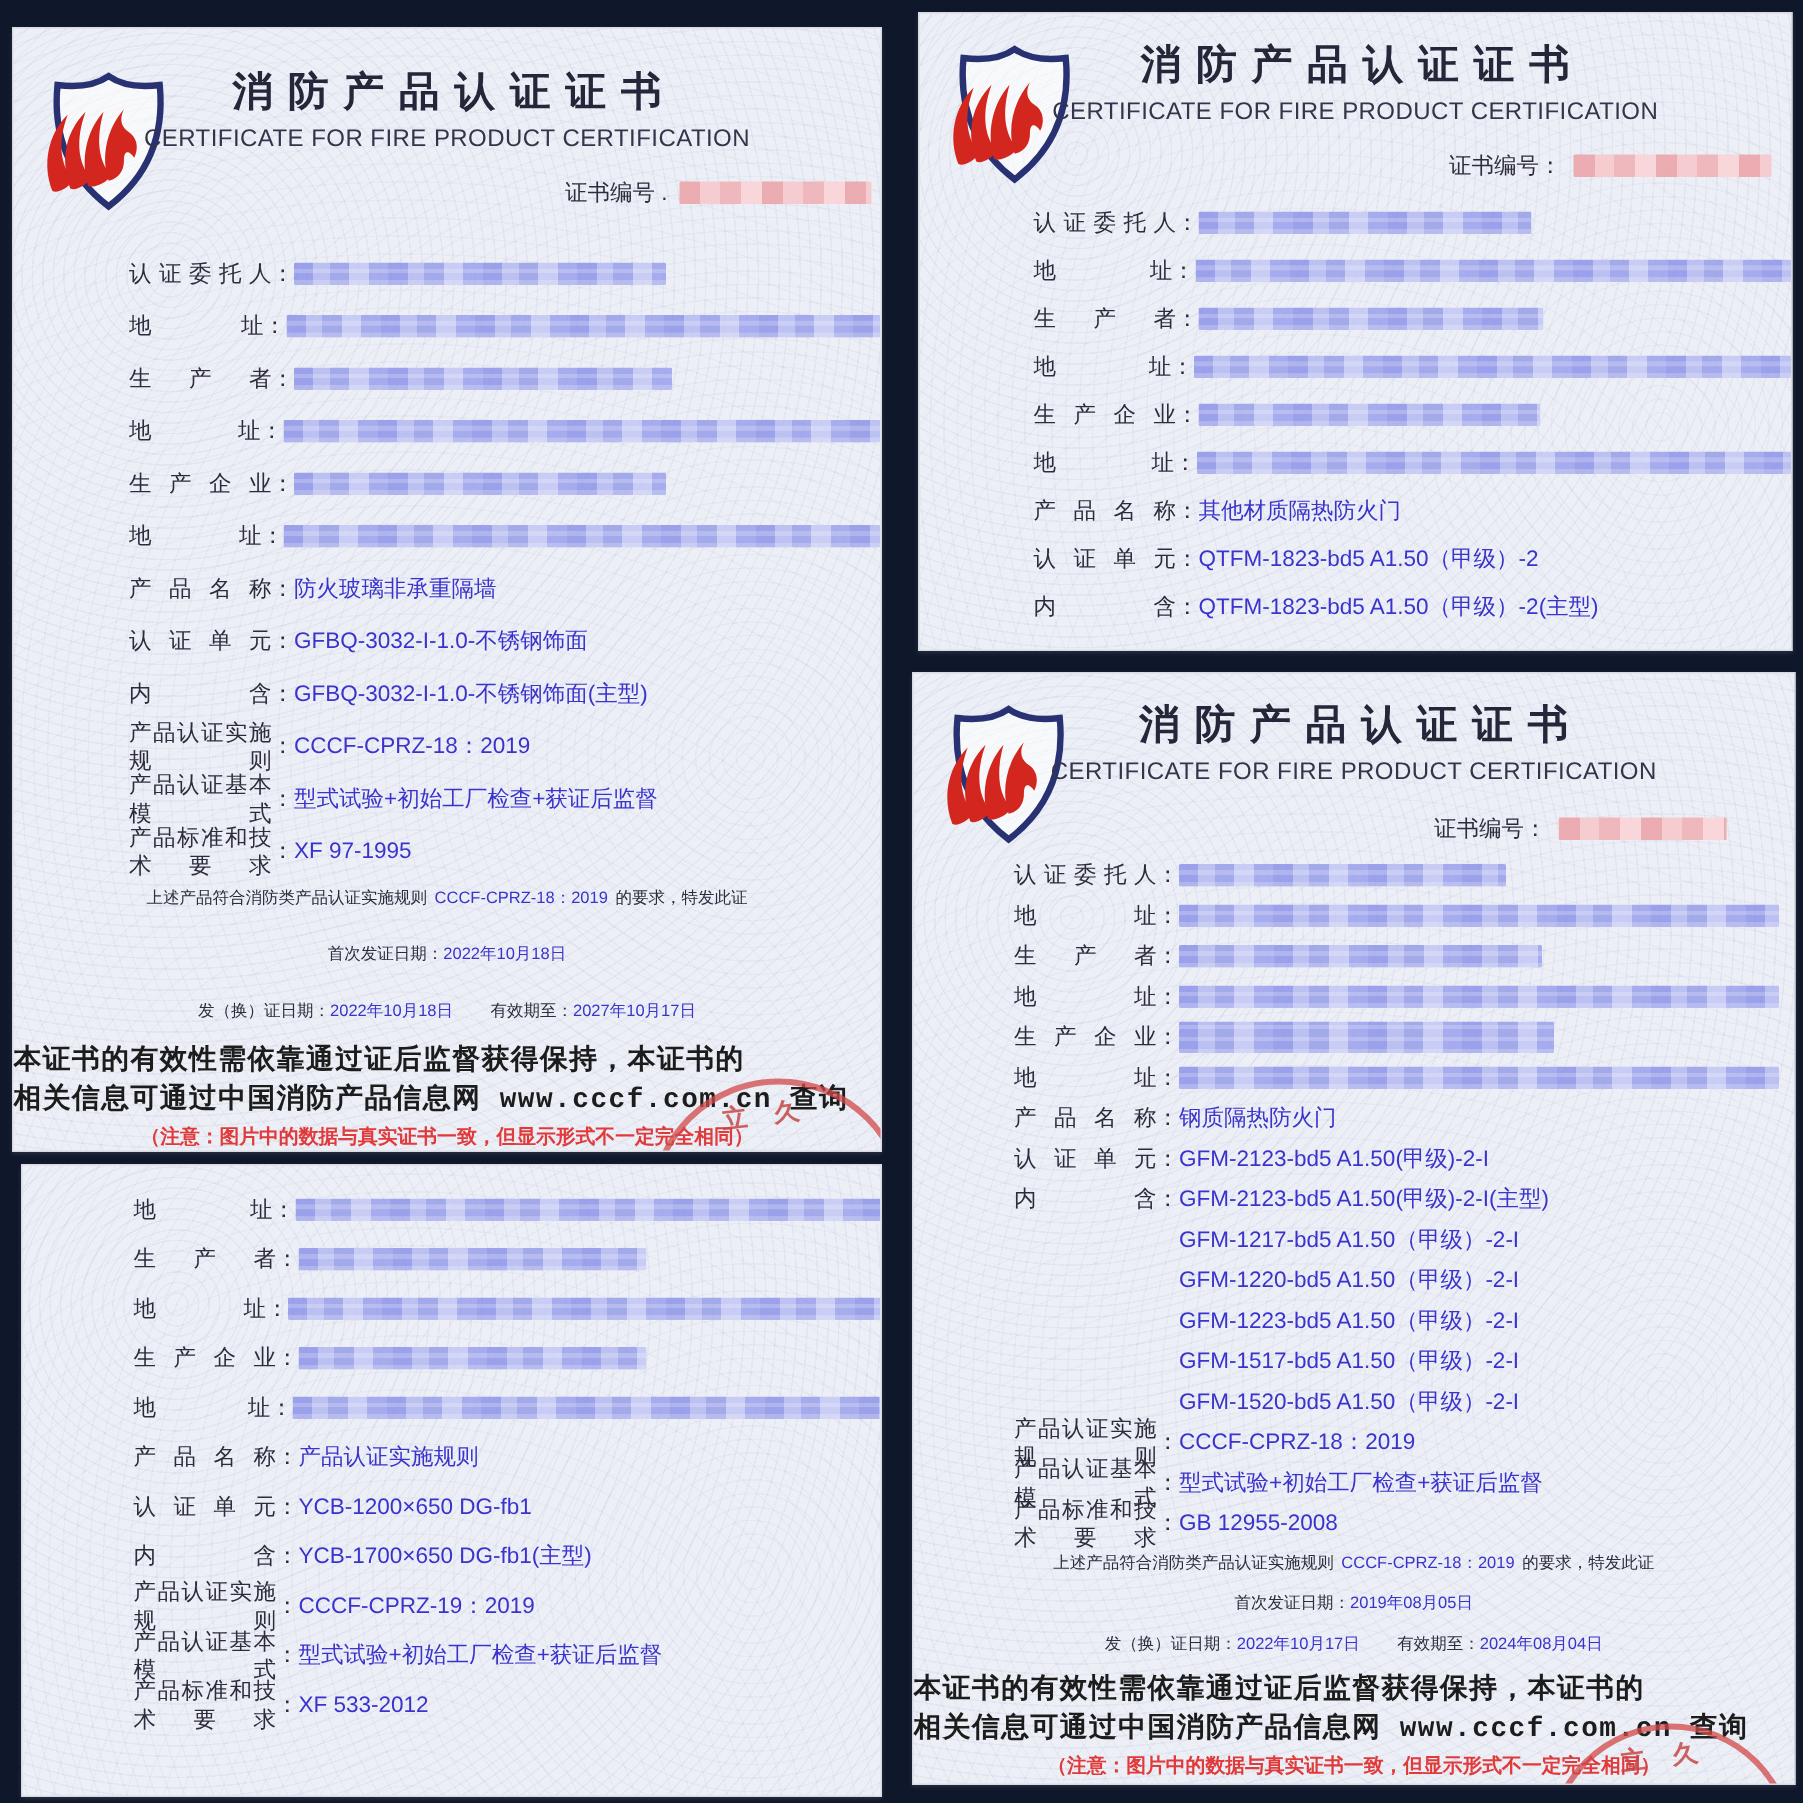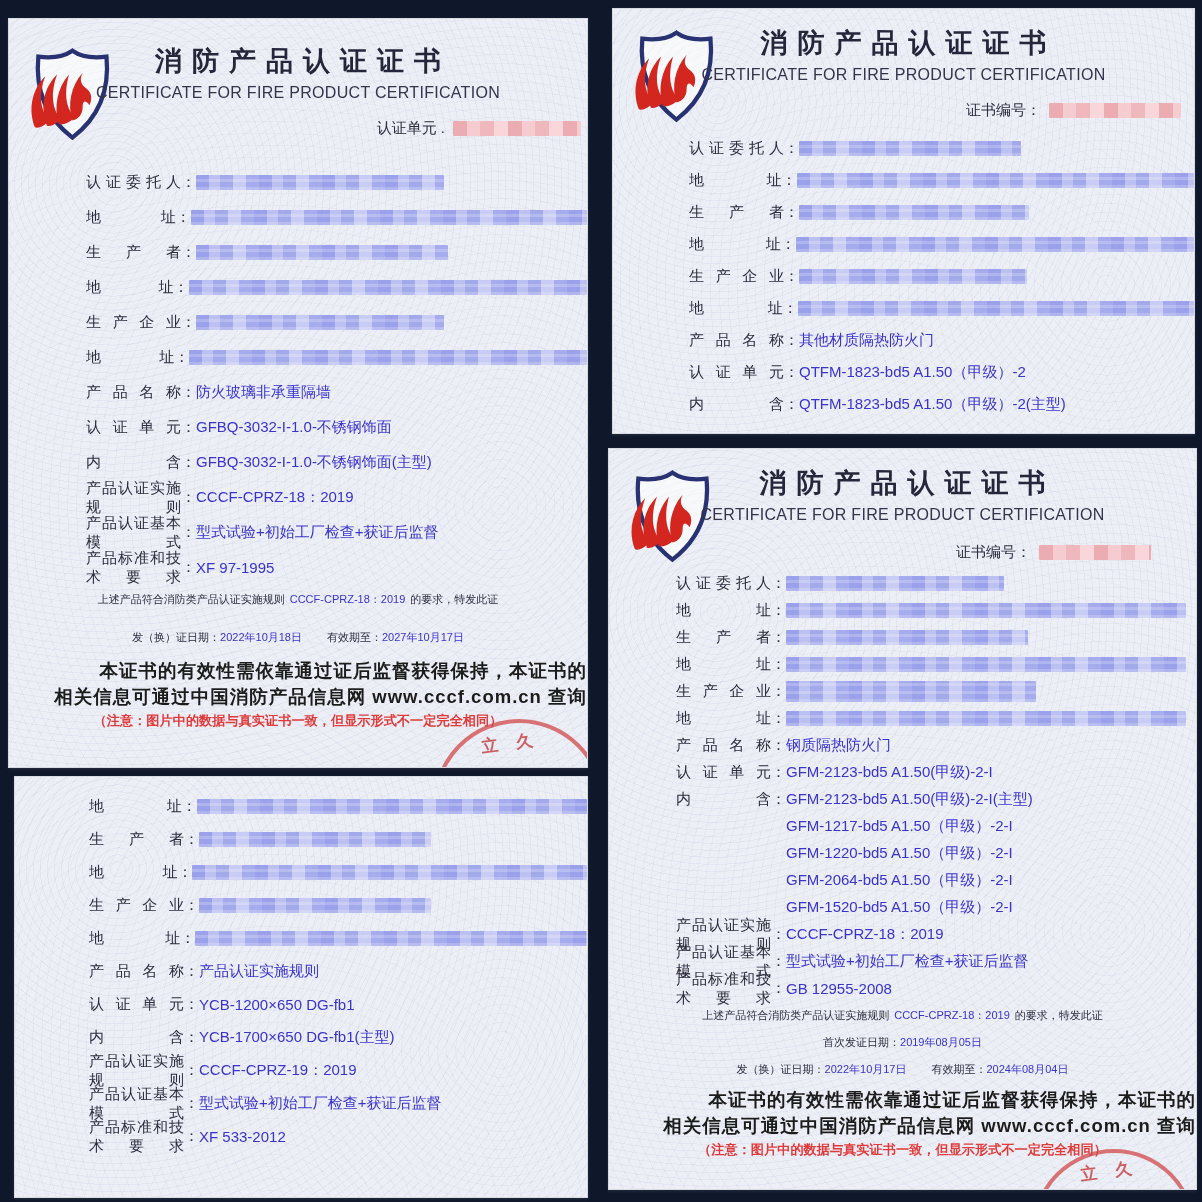--- a/index.html
+++ b/index.html
@@ -57,21 +57,21 @@
   .pink{display:inline-block;height:15px;margin-left:8px;border-radius:1px;opacity:.92;
     background-image:repeating-linear-gradient(90deg,#eba6ac 0 14px,#f6c9cd 14px 27px,#efb3b8 27px 41px,#f9d4d7 41px 55px);}
 
   .center{text-align:center;font-size:11px;line-height:22px;color:#2c2c3c;}
   .blue{color:#3a33cc;}
   .stmt .blue{margin:0 5px;}
   .sp{margin-left:25px;}
   .cert-tl .stmt{margin-top:3px;}
   .cert-tl .l-first{margin-top:15px;}
   .cert-tl .l-reissue{margin-top:16px;}
-  .boldline{text-align:right;font-size:18.5px;font-weight:700;color:#1c1c1c;letter-spacing:1px;line-height:26px;}
+  .boldline{text-align:left;font-size:18.5px;font-weight:700;color:#1c1c1c;letter-spacing:1px;line-height:26px;font-family:Liberation Mono, monospace;}
   .cert-tl .b1{margin-top:10px;}
   .cert-tl .b2{margin-top:0;}
   .note{text-align:center;font-size:13.2px;font-weight:700;color:#e03a3a;line-height:20px;margin-top:1px;}
   .cert-br .stmt{margin-top:2px;}
   .cert-br .l-first{margin-top:5px;}
   .cert-br .l-reissue{margin-top:5px;}
   .cert-br .b1{margin-top:7px;}
   .cert-bl .stmt{margin-top:4px;}
 
   .seal{position:absolute;pointer-events:none;}
@@ -102,21 +102,21 @@
 
   <div class="cert cert-tl">
     <svg class="logo" viewBox="-8 0 108 112">
         <use href="#shield-logo"></use>
       </svg>
     <div class="hdr">
       <div class="title">消防产品认证证书</div>
       <div class="subtitle">CERTIFICATE FOR FIRE PRODUCT CERTIFICATION</div>
     </div>
     <div class="certno">
-      <span>认证单元 .</span>
+      <span>证书编号 .</span>
       <span class="pink" style="width:128px"></span>
     </div>
     <div class="rows">
       <div class="row">
           <span class="lbl">认证委托人</span>
           <span class="colon">：</span>
           <span class="rd" style="width:248px"></span>
         </div>
       <div class="row">
           <span class="lbl">地址</span>
@@ -168,20 +168,21 @@
           <span class="colon">：</span>
           <span class="val">型式试验+初始工厂检查+获证后监督</span>
         </div>
       <div class="row">
           <span class="lbl">产品标准和技术要求</span>
           <span class="colon">：</span>
           <span class="val">XF 97-1995</span>
         </div>
     </div>
     <div class="center stmt"><span>上述产品符合消防类产品认证实施规则</span><span class="blue">CCCF-CPRZ-18：2019</span><span>的要求，特发此证</span></div>
+    <div class="center l-first"><span>首次发证日期：</span><span class="blue">2022年10月18日</span></div>
     <div class="center l-reissue"><span>发（换）证日期：</span><span class="blue">2022年10月18日</span><span class="sp">有效期至：</span><span class="blue">2027年10月17日</span></div>
     <div class="boldline b1">本证书的有效性需依靠通过证后监督获得保持，本证书的</div>
     <div class="boldline b2">相关信息可通过中国消防产品信息网 www.cccf.com.cn 查询</div>
     <div class="note">（注意：图片中的数据与真实证书一致，但显示形式不一定完全相同）</div>
     <div class="seal seal-tl">
       <svg width="150" height="70">
           <circle cx="78" cy="104" r="84" fill="none" stroke="#d04848" stroke-width="4" opacity=".75"></circle>
         </svg>
       <span class="seal-chars">立久</span>
     </div>
@@ -370,21 +371,24 @@
           <span class="colon">：</span>
           <span class="val">GFM-2123-bd5 A1.50(甲级)-2-I(主型)</span>
         </div>
       <div class="row cont">
           <span class="val">GFM-1217-bd5 A1.50（甲级）-2-I</span>
         </div>
       <div class="row cont">
           <span class="val">GFM-1220-bd5 A1.50（甲级）-2-I</span>
         </div>
       <div class="row cont">
-          <span class="val">GFM-2064-bd5 A1.50（甲级）-2-I</span>
+          <span class="val">GFM-1223-bd5 A1.50（甲级）-2-I</span>
+        </div>
+      <div class="row cont">
+          <span class="val">GFM-1517-bd5 A1.50（甲级）-2-I</span>
         </div>
       <div class="row cont">
           <span class="val">GFM-1520-bd5 A1.50（甲级）-2-I</span>
         </div>
       <div class="row">
           <span class="lbl">产品认证实施规则</span>
           <span class="colon">：</span>
           <span class="val">CCCF-CPRZ-18：2019</span>
         </div>
       <div class="row">

